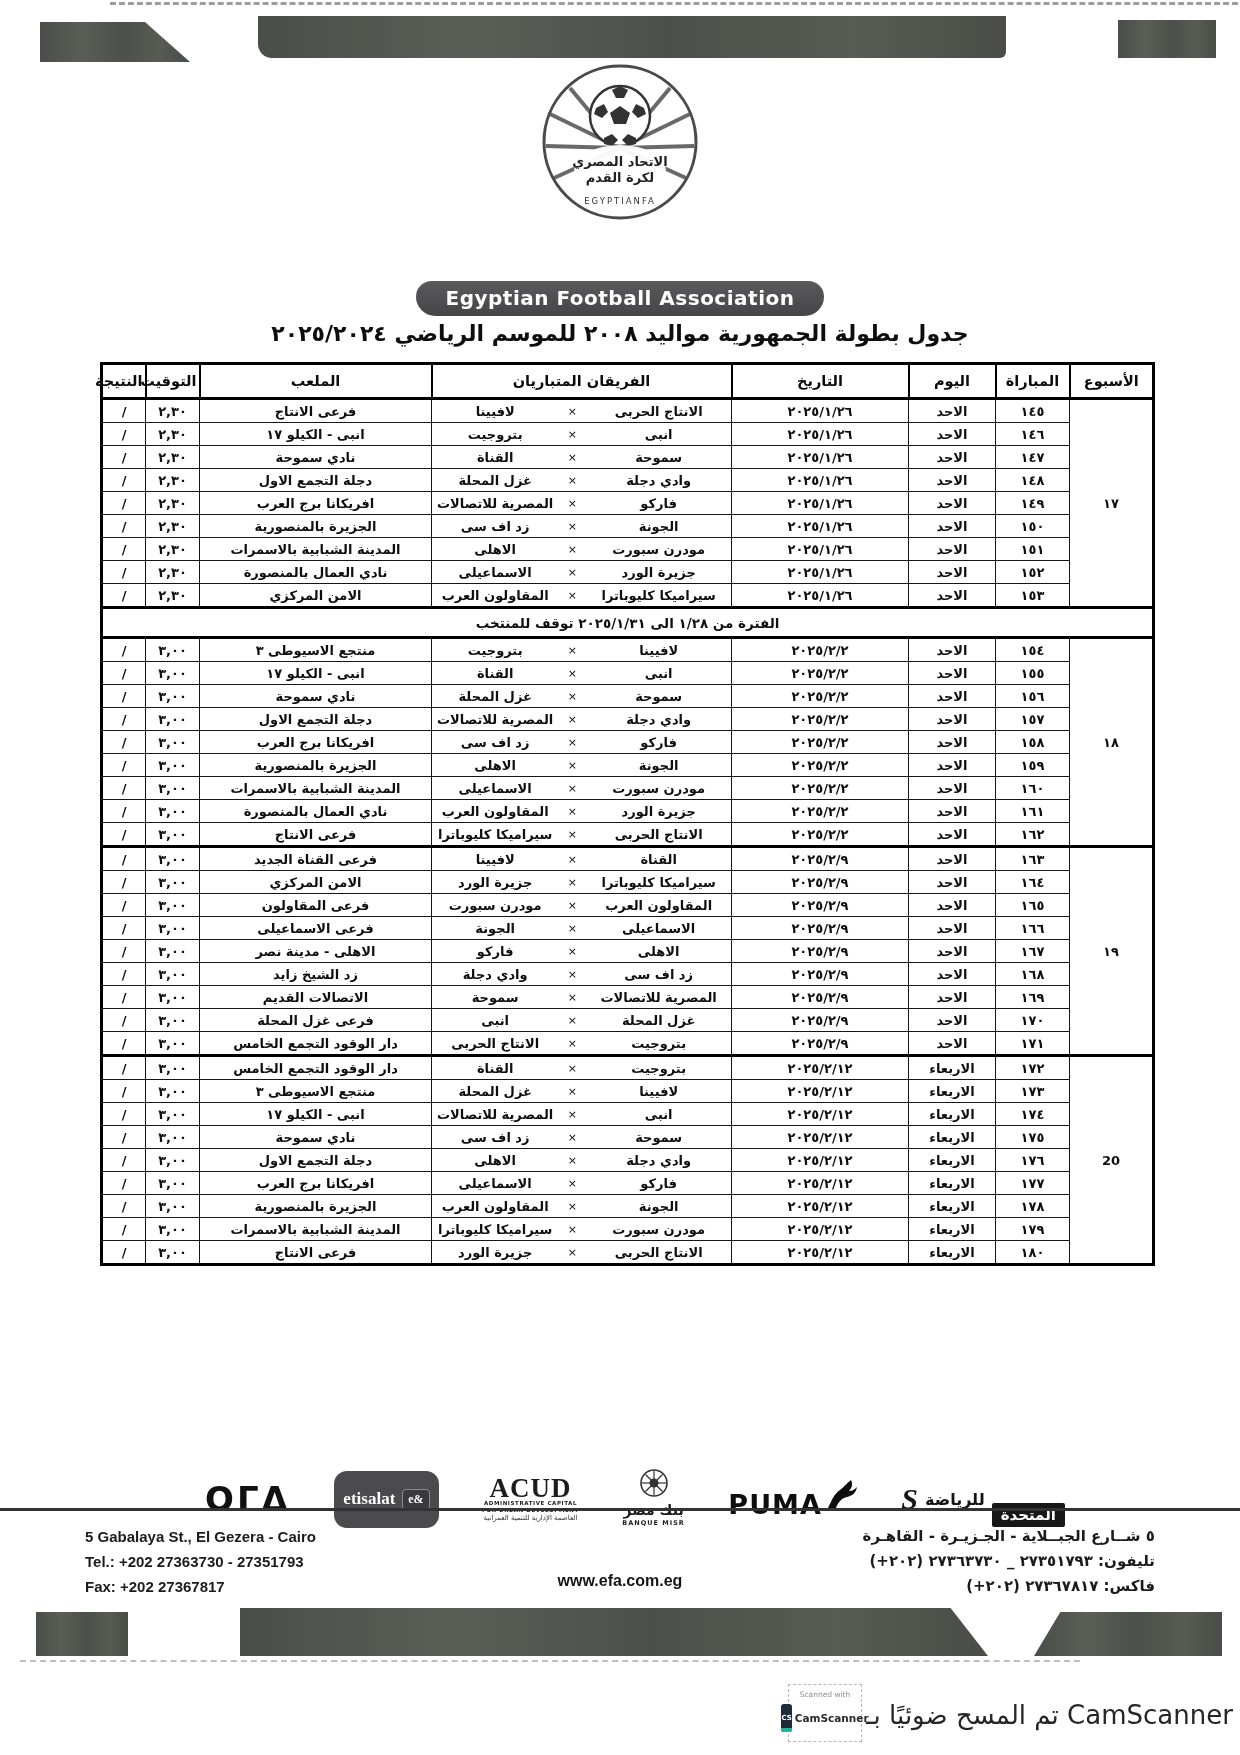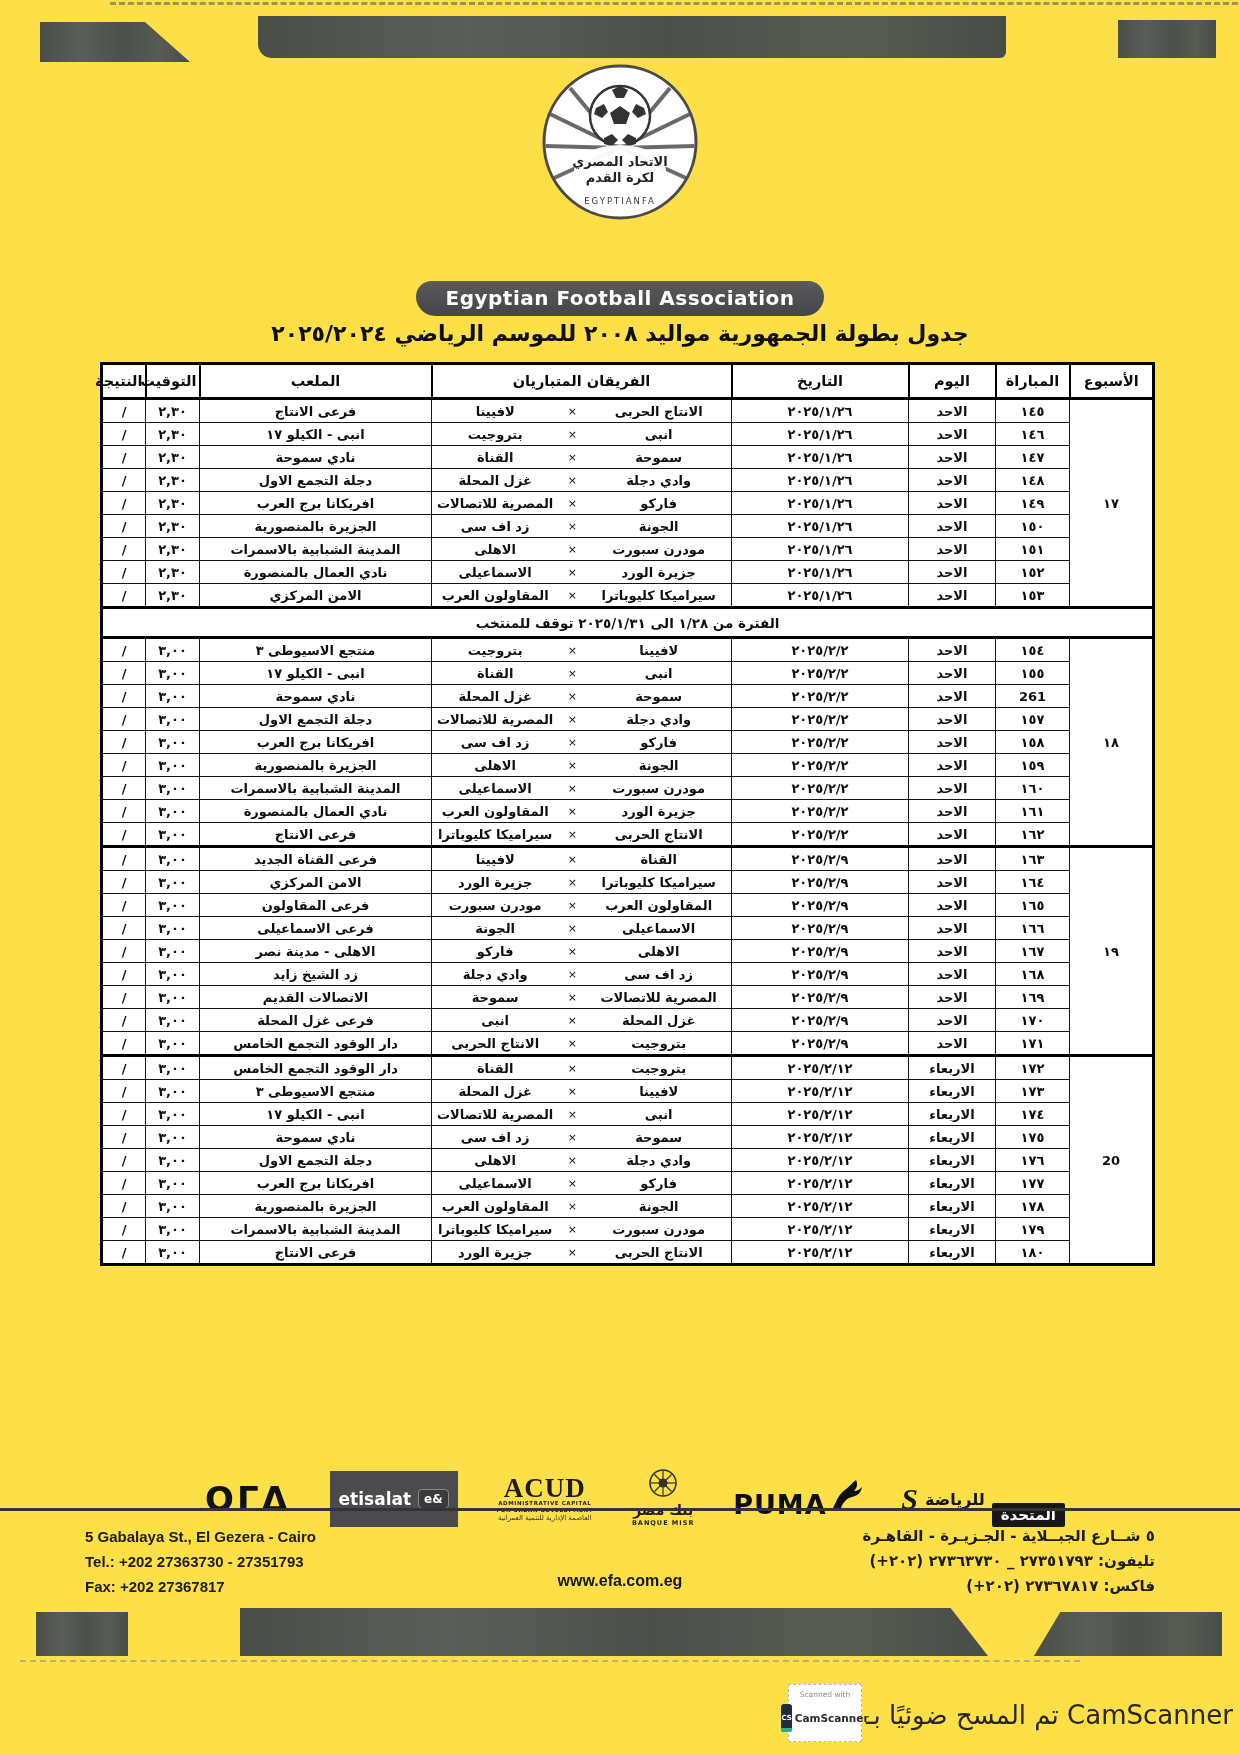--- a/index.html
+++ b/index.html
@@ -1,16 +1,16 @@
 <!DOCTYPE html>
 <html lang="ar"><head>
 <meta charset="utf-8">
 <style>
   html,body{margin:0;padding:0;background:#d8d8d8;}
-  .page{position:relative;width:1240px;height:1755px;background:#fde047;overflow:hidden;
+  .page{position:relative;width:1240px;height:1755px;background:#ffffff;overflow:hidden;
         font-family:"DejaVu Sans",sans-serif;color:#141414;}
   
   .scan-bar{position:absolute;background:linear-gradient(90deg,#4a4e48,#5a5e57 28%,#4c504a 55%,#575b53 80%,#494d47);}
   .top-dash{position:absolute;left:110px;top:2px;width:1128px;border-top:3px dashed #6a6a6a;opacity:.65;}
   .bottom-dash{position:absolute;left:20px;top:1660px;width:1060px;border-top:2px dashed #8a8a8a;opacity:.55;}
   
   .logo-wrap{position:absolute;top:58px;left:0;right:0;text-align:center;}
   .org-ar{position:absolute;top:240px;left:0;right:0;text-align:center;font-size:27px;font-weight:700;color:#2c2c2c;}
   .org-banner{position:absolute;top:281px;left:0;right:0;text-align:center;}
   .org-banner span{display:inline-block;background:linear-gradient(#5a5a5c,#454547);color:#fff;font-weight:700;
@@ -30,21 +30,21 @@
   td.c-time,td.c-result{font-size:12px;font-weight:700;}
   .teamflex{display:flex;align-items:center;width:100%;}
   .teamflex .home{flex:1.15;text-align:center;}
   .teamflex .vs{width:32px;text-align:center;font-size:11px;font-weight:400;}
   .teamflex .away{flex:1;text-align:center;}
   
   .sponsors{position:absolute;top:1458px;left:205px;width:860px;height:82px;display:flex;
         align-items:center;justify-content:space-between;color:#222;}
   .sp{display:flex;flex-direction:column;align-items:center;justify-content:center;}
   .sp-ora{font-size:34px;font-weight:700;letter-spacing:3px;color:#111;}
-  .sp-etisalat{flex-direction:row;background:#4b4b4d;border-radius:0;padding:18px 9px;gap:7px;align-items:center;}
+  .sp-etisalat{flex-direction:row;background:#4b4b4d;border-radius:13px;padding:18px 9px;gap:7px;align-items:center;font-family:Liberation Serif, serif;}
   .sp-etisalat .word{color:#fff;font-weight:700;font-size:17px;}
   .sp-etisalat .mark{background:#3a3a3c;border:1px solid #8a8a8a;border-radius:4px;color:#fff;font-size:12px;
         font-weight:700;padding:2px 5px;}
   .sp-acud .big{font-family:"Liberation Serif",serif;font-size:27px;font-weight:700;letter-spacing:1px;color:#1c1c1c;line-height:24px;}
   .sp-acud .sub{font-size:5.5px;letter-spacing:.6px;font-weight:700;color:#222;line-height:7px;text-align:center;}
   .sp-acud .subar{font-size:7px;color:#333;line-height:9px;}
   .sp-banque{gap:6px;align-items:center;}
   .sp-banque .col{display:flex;flex-direction:column;align-items:center;line-height:13px;}
   .sp-banque .ar{font-size:14px;font-weight:700;color:#1a1a1a;}
   .sp-banque .en{font-size:6.5px;font-weight:700;letter-spacing:1px;color:#222;}
@@ -305,21 +305,21 @@
               <span class="home">انبى</span>
               <span class="vs">×</span>
               <span class="away">القناة</span>
             </div>
           </td>
           <td class="c-stadium">انبى - الكيلو ١٧</td>
           <td class="c-time">٣,٠٠</td>
           <td class="c-result">/</td>
         </tr>
         <tr>
-          <td class="c-no">261</td>
+          <td class="c-no">١٥٦</td>
           <td class="c-day">الاحد</td>
           <td class="c-date">٢٠٢٥/٢/٢</td>
           <td class="c-teams">
             <div class="teamflex">
               <span class="home">سموحة</span>
               <span class="vs">×</span>
               <span class="away">غزل المحلة</span>
             </div>
           </td>
           <td class="c-stadium">نادي سموحة</td>

